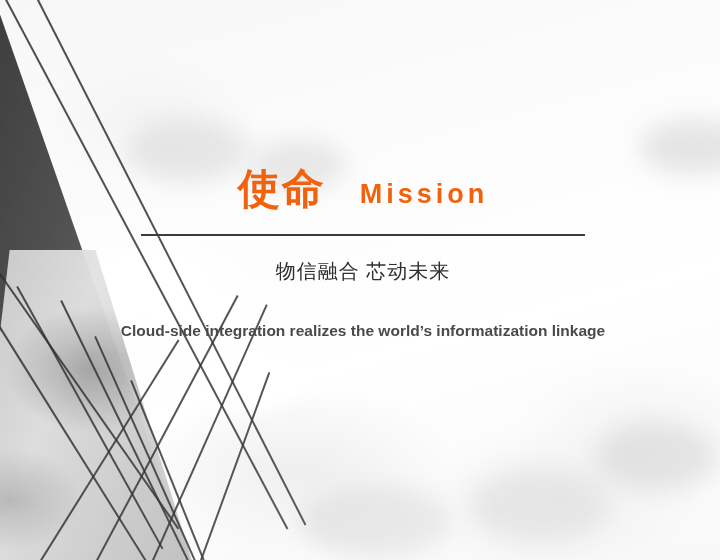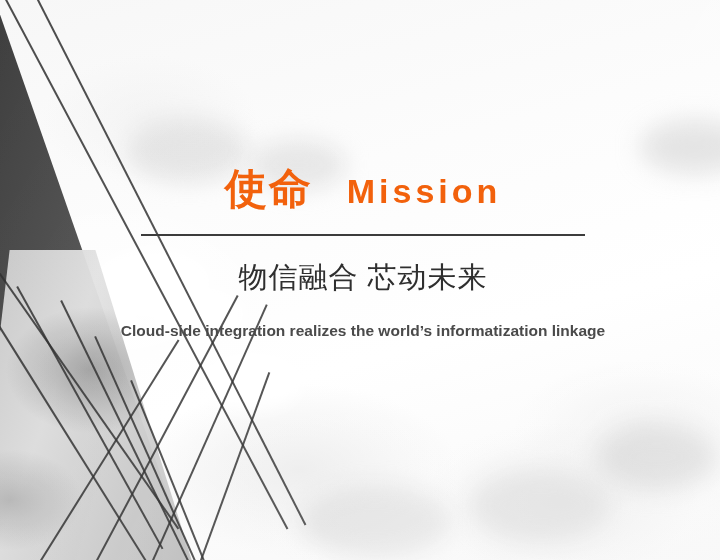--- a/index.html
+++ b/index.html
@@ -117,21 +117,21 @@
   .headline-cn {
     color: #F2610C;
     font-size: 42px;
     font-weight: 700;
     letter-spacing: 2px;
     line-height: 1;
   }
 
   .headline-en {
     color: #F2610C;
-    font-size: 34px;
+    font-size: 27px;
     font-weight: 700;
     letter-spacing: 4px;
     line-height: 1;
     margin-left: 34px;
   }
 
   .divider {
     position: absolute;
     left: 141px;
     top: 234px;
@@ -140,21 +140,21 @@
     background: #3c3c3c;
   }
 
   .subtitle-cn {
     position: absolute;
     left: 141px;
     top: 258px;
     width: 444px;
     text-align: center;
     color: #2f2f2f;
-    font-size: 29px;
+    font-size: 20px;
     font-weight: 400;
     letter-spacing: 1px;
     white-space: nowrap;
   }
 
   .tagline {
     position: absolute;
     left: 60px;
     top: 302px;
     width: 606px;

